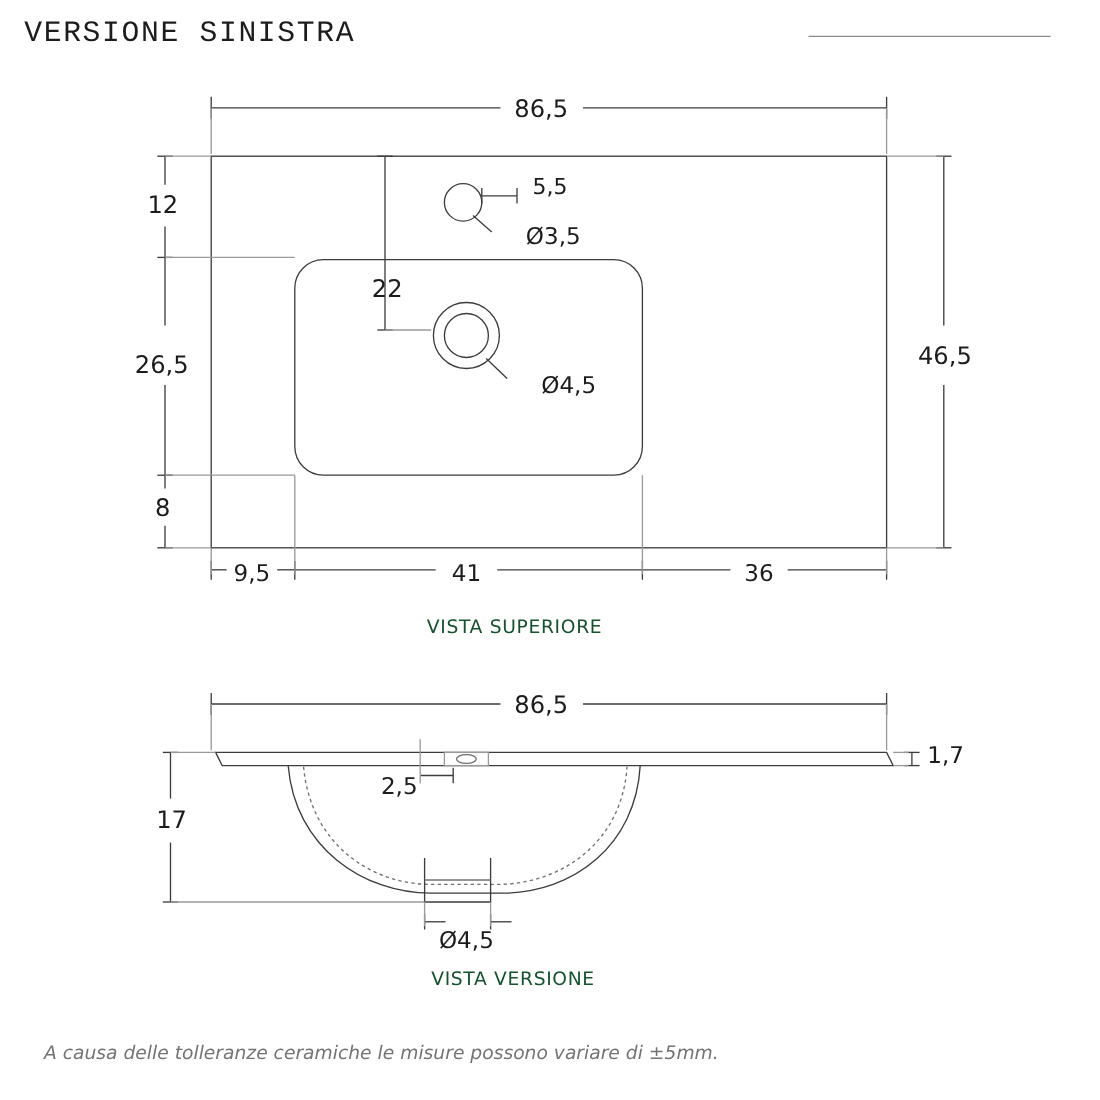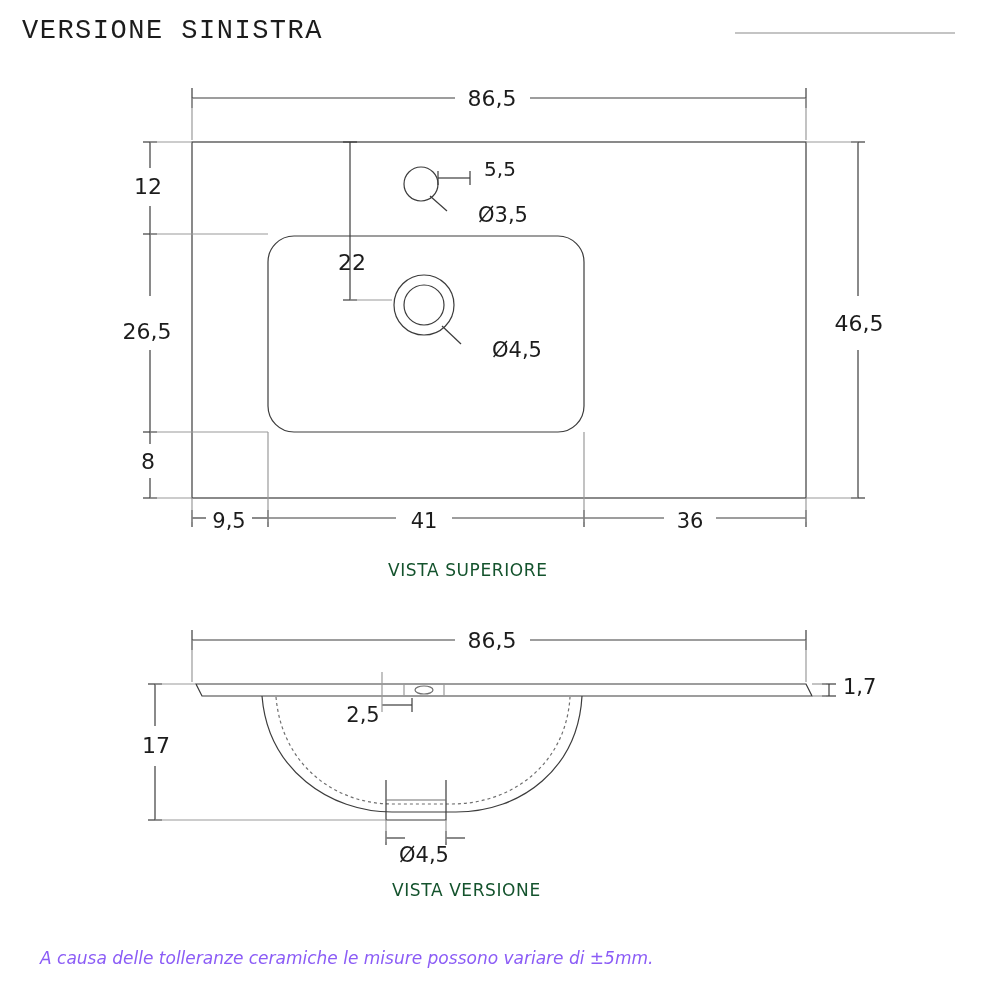--- a/index.html
+++ b/index.html
@@ -37,21 +37,21 @@
     letter-spacing: 0.6px;
     color: #14532d;
     white-space: nowrap;
   }
   .note {
     position: absolute;
     left: 40px;
     top: 948px;
     font-size: 17px;
     font-style: italic;
-    color: #8b5cf6;
+    color: #737373;
     white-space: nowrap;
   }
   svg {
     position: absolute;
     left: 0; top: 0;
   }
   text {
     font-family: "DejaVu Sans", sans-serif;
     fill: #1c1c1c;
   }

